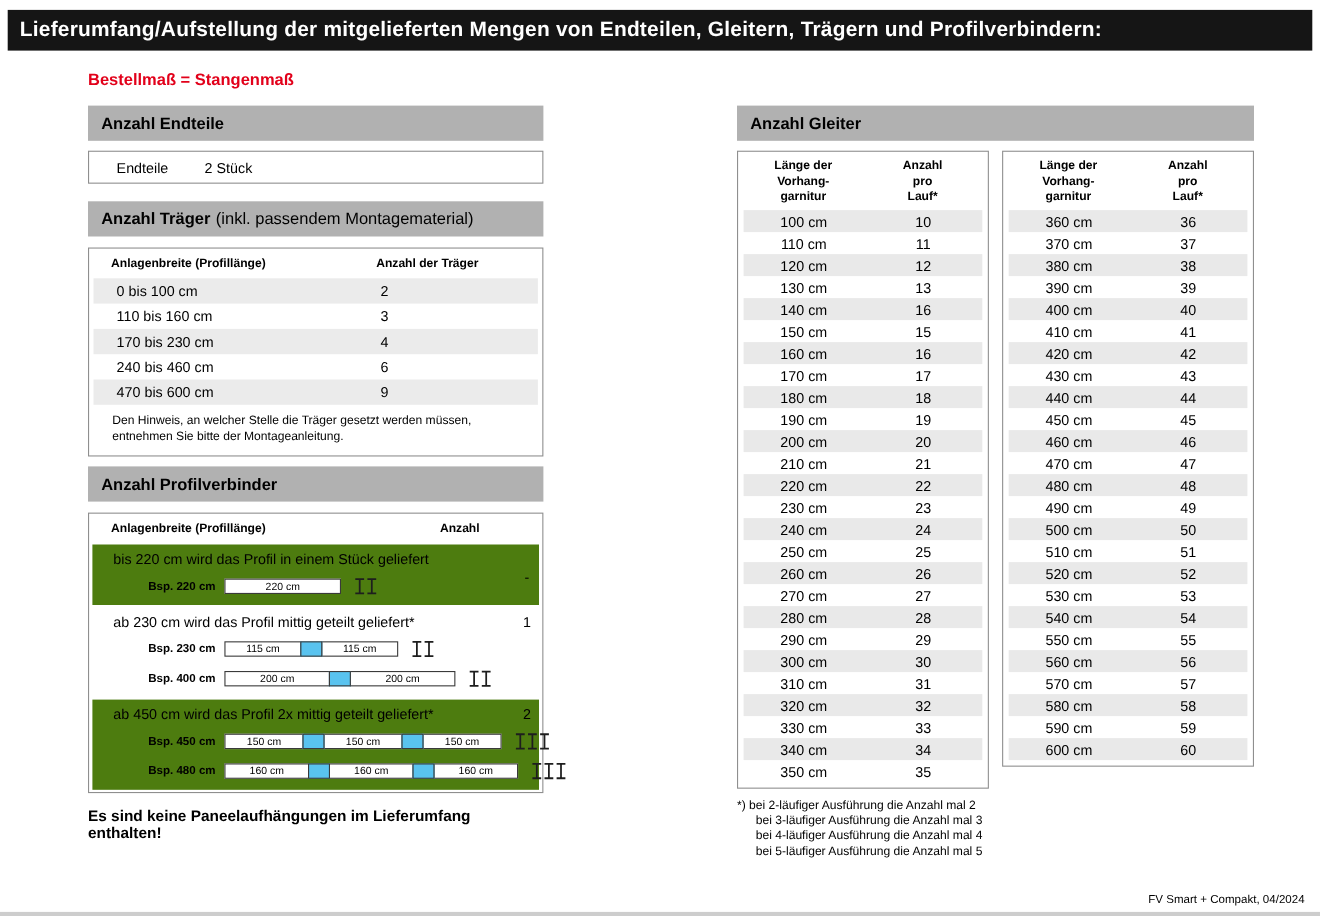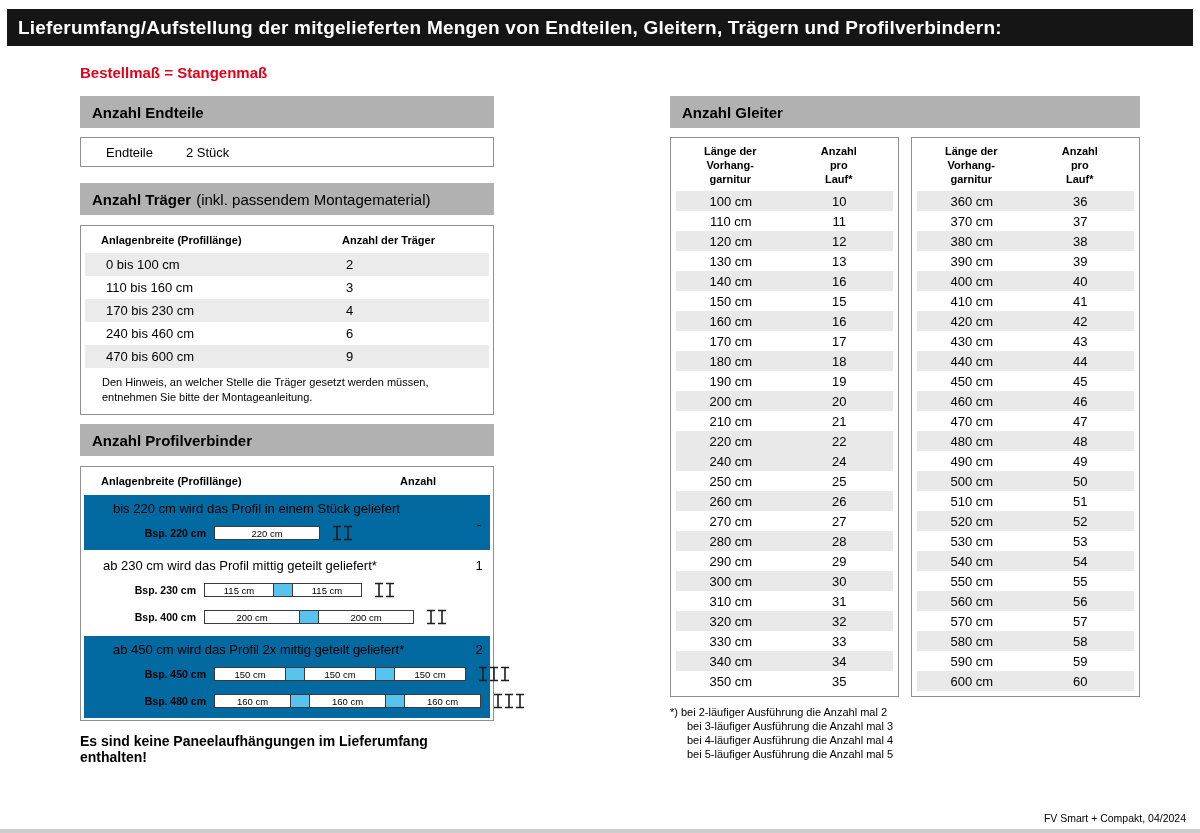--- a/index.html
+++ b/index.html
@@ -34,21 +34,21 @@
   .t-row.even { background:#ebebeb; }
   .t-row .c1 { width:240px; }
   .t-note { font-size:11px; line-height:1.38; padding:7px 30px 6px 21px; }
 
   
   .pv-table { margin-top:10px; padding-bottom:2px; }
   .pv-head { display:flex; font-size:11px; font-weight:bold; padding:8px 0 6px 20px; }
   .pv-head .c1 { flex:1; }
   .pv-head .c2 { width:150px; text-align:center; }
   .pv-section { position:relative; margin:2px 3px 0; padding:6px 0 7px; }
-  .pv-section.shaded { background:#0369a1;padding-left:10px; }
+  .pv-section.shaded { background:#4d7c0f; }
   .pv-text { font-size:13px; padding-left:19px; }
   .pv-count { position:absolute; left:345px; width:100px; text-align:center; font-size:13px; top:6px; }
   .pv-count.low { top:22px; }
   .pv-example { display:flex; align-items:center; margin-top:7px; height:20px; }
   .pv-example .bsp { width:112px; text-align:right; font-size:10.5px; font-weight:bold; flex:none; }
   .diagram { display:flex; align-items:center; margin-left:8px; }
   .segment { height:14px; border:1px solid #3a3a3a; background:#fff; display:flex; align-items:center;
              justify-content:center; font-size:9.5px; flex:none; }
   .connector { width:20px; height:14px; background:#59c3ef; border:1px solid #3a3a3a; margin:0 -1px;
                position:relative; z-index:1; flex:none; }
@@ -305,20 +305,24 @@
           <div class="g-row odd">
             <span class="g-len">210 cm</span>
             <span class="g-cnt">21</span>
           </div>
 
           <div class="g-row even">
             <span class="g-len">220 cm</span>
             <span class="g-cnt">22</span>
           </div>
 
+          <div class="g-row odd">
+            <span class="g-len">230 cm</span>
+            <span class="g-cnt">23</span>
+          </div>
 
           <div class="g-row even">
             <span class="g-len">240 cm</span>
             <span class="g-cnt">24</span>
           </div>
 
           <div class="g-row odd">
             <span class="g-len">250 cm</span>
             <span class="g-cnt">25</span>
           </div>

